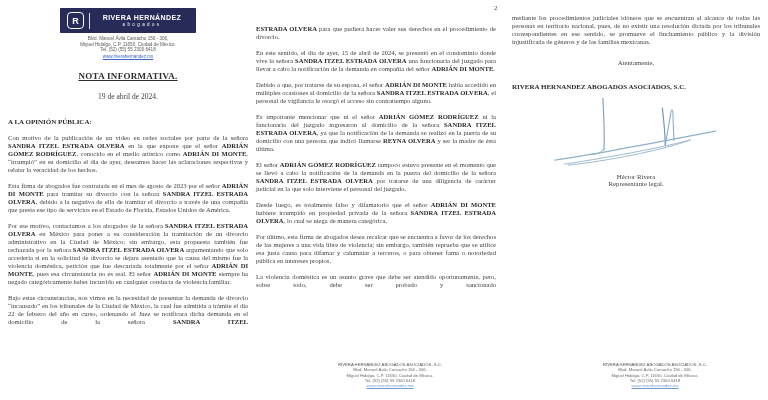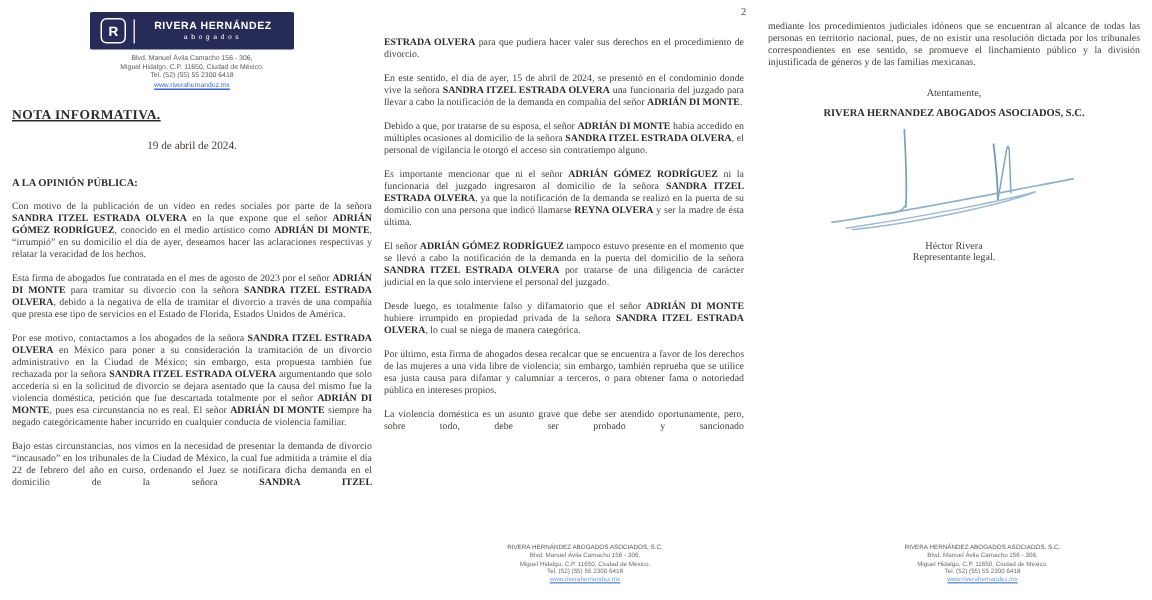--- a/index.html
+++ b/index.html
@@ -25,32 +25,32 @@
   }
   .logo-sep{width:1px;height:16px;background:rgba(255,255,255,.85);flex:0 0 auto;}
   .logo-text{flex:1;text-align:center;color:#ffffff;font-family:"Liberation Sans",sans-serif;}
   .logo-name{font-size:7px;font-weight:bold;letter-spacing:.4px;line-height:8px;white-space:nowrap;}
   .logo-sub{font-size:4.5px;letter-spacing:2.4px;line-height:6px;}
   
   .hdr-addr{margin-top:3px;text-align:center;font-family:"Liberation Sans",sans-serif;
     font-size:4.6px;line-height:5.6px;color:#5a5a5a;}
   .hdr-link{display:inline-block;color:#3a66c8;text-decoration:underline;font-size:4.5px;margin-top:1px;cursor:pointer;}
   
-  .title{margin:12px 0 0 0;font-size:9px;font-weight:bold;
+  .title{margin:12px 0 0 0;text-align:center;font-size:9px;font-weight:bold;
     text-decoration:underline;letter-spacing:.3px;color:#2e2d2d;}
   .date{margin-top:11px;text-align:center;font-size:7.5px;}
   .salut{margin-top:17px;font-size:7px;font-weight:bold;color:#2e2d2d;}
   
   .para{margin:8px 0 0 0;font-size:6.6px;line-height:8px;text-align:justify;}
   .para.first{margin-top:0;}
   .para.cont{text-align-last:justify;}
   .bseg{font-weight:bold;color:#2c2b2b;}
   
   .atent{margin-top:13px;text-align:center;font-size:6.8px;}
-  .firmline{margin-top:5px;text-align:center;font-size:7px;font-weight:bold;color:#2c2b2b;}
+  .firmline{margin-top:17px;font-size:7px;font-weight:bold;color:#2c2b2b;}
   .sig{display:block;margin:4px auto 0 auto;}
   .signer{margin-top:2px;text-align:center;font-size:6.8px;}
   .role{text-align:center;font-size:6.8px;}
   
   .pfooter{position:absolute;top:362px;width:176px;text-align:center;
     font-family:"Liberation Sans",sans-serif;font-size:4.2px;line-height:5.3px;color:#6b6b6b;}
   #footer2{left:302px;}
   #footer3{left:567px;}
   .f-firm{color:#565656;}
   .f-link{display:inline-block;color:#6d9ad0;text-decoration:underline;cursor:pointer;}

